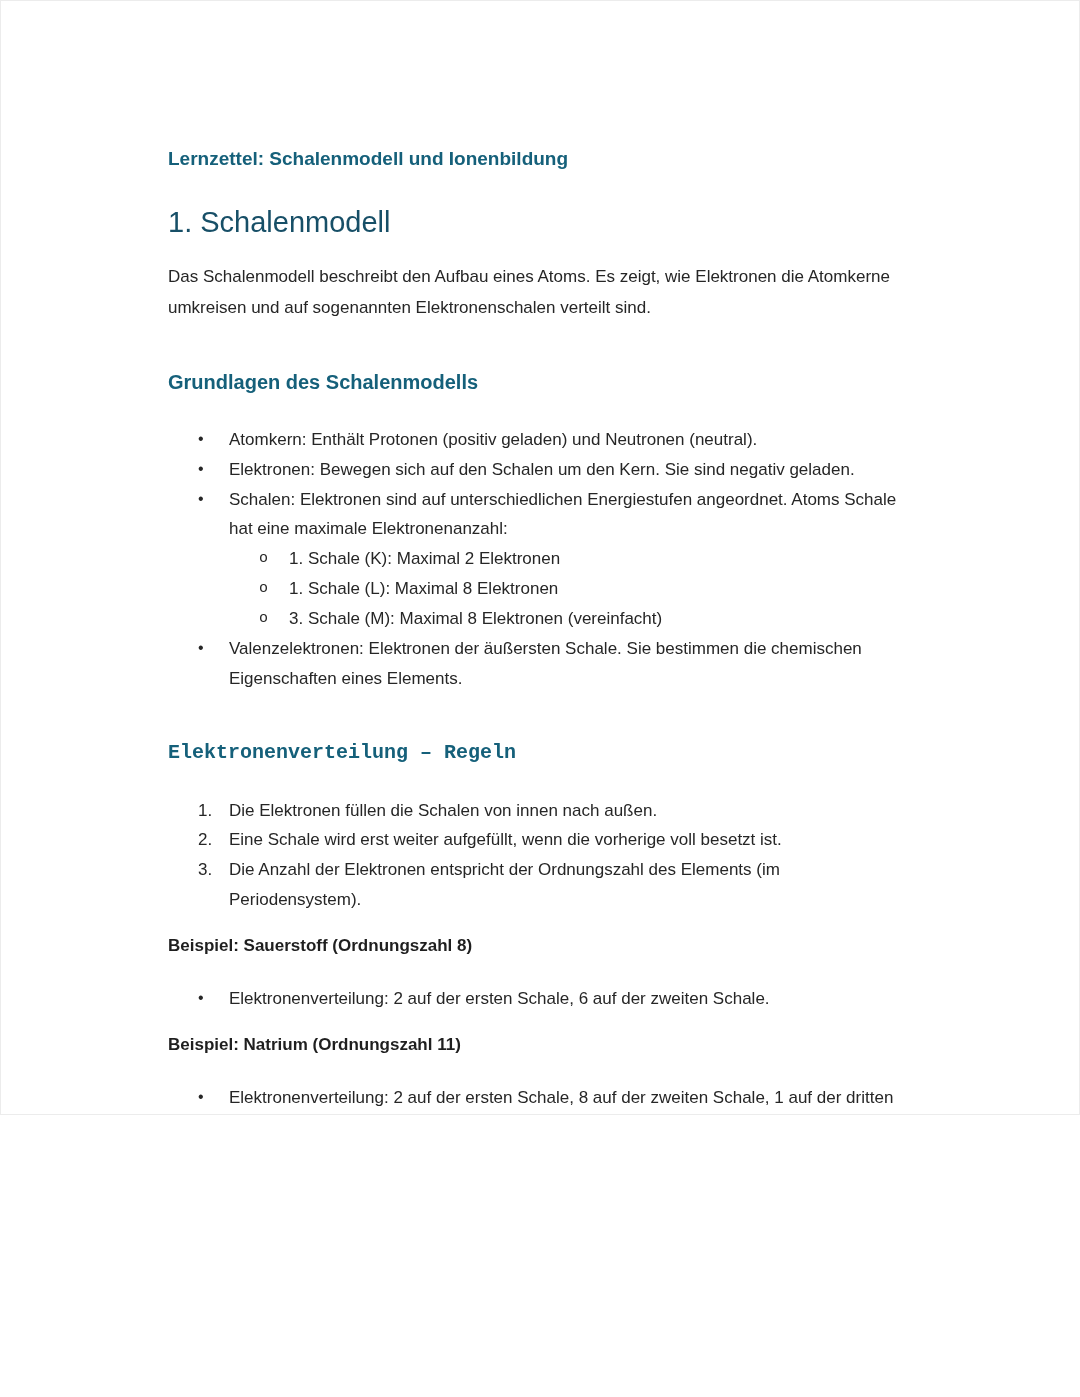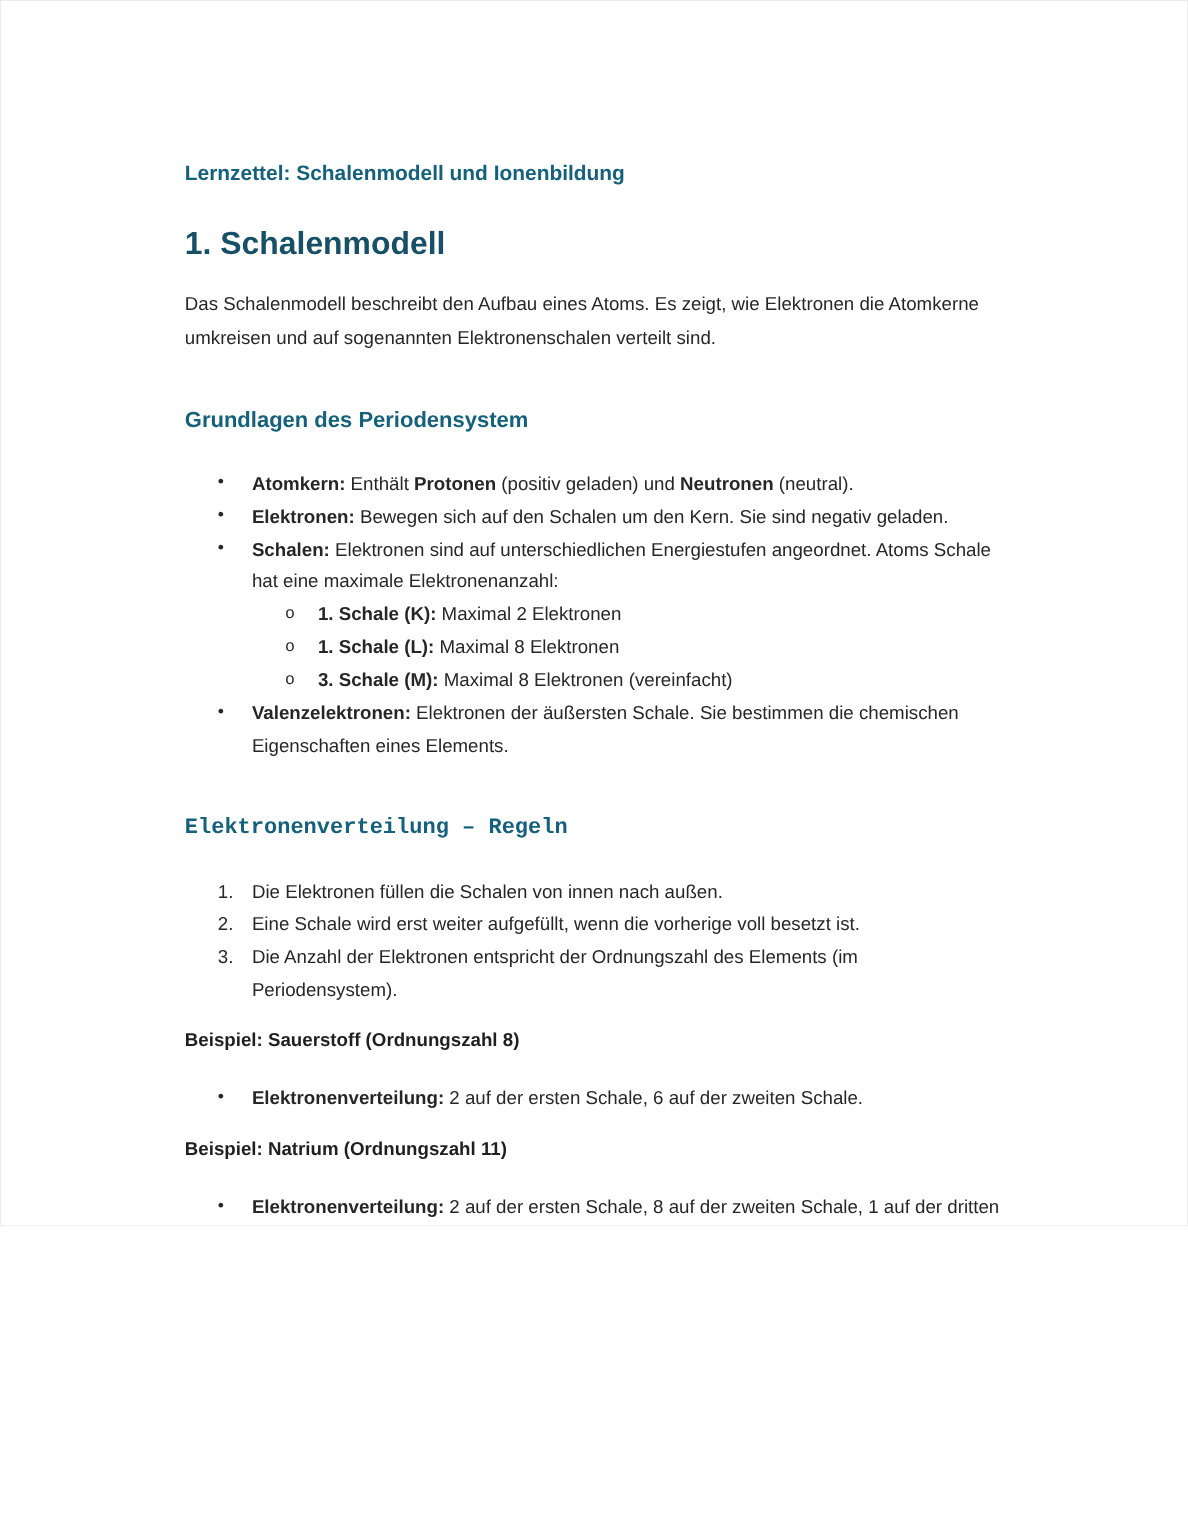--- a/index.html
+++ b/index.html
@@ -15,33 +15,33 @@
     height:1115px;
     box-sizing:border-box;
     background:var(--c-page_bg);
     border:1px solid #ececec;
     padding:146px 165px 0 167px;
     font-family:"Liberation Sans","DejaVu Sans",sans-serif;
     color:var(--c-body);
     overflow:hidden;
   }
   .content{width:746px;}
-  .b{font-weight:700;}
+  .b{font-weight:400;}
 
   .doc-title{
     margin:0 0 32px 0;
     font-size:19px;
     font-weight:700;
     color:var(--c-heading2);
     line-height:1.3;
   }
   .h1{
     margin:0 0 22px 0;
     font-size:29px;
-    font-weight:700;
+    font-weight:400;
     color:var(--c-heading1);
     line-height:1.25;
   }
   .body-text{
     margin:0 0 46px 0;
     font-size:17px;
     line-height:1.8;
   }
   .h2{
     margin:0 0 30px 0;
@@ -87,21 +87,21 @@
 
 <div class="page">
   <div class="content">
 
     <p class="doc-title">Lernzettel: Schalenmodell und Ionenbildung</p>
 
     <h1 class="h1">1. Schalenmodell</h1>
 
     <p class="body-text">Das Schalenmodell beschreibt den Aufbau eines Atoms. Es zeigt, wie Elektronen die Atomkerne umkreisen und auf sogenannten Elektronenschalen verteilt sind.</p>
 
-    <h2 class="h2">Grundlagen des Periodensystem</h2>
+    <h2 class="h2">Grundlagen des Schalenmodells</h2>
 
     <ul class="doc-list">
       <li class="li l1">
         <span class="marker marker-dot">•</span>
         <span class="txt"><span class="b">Atomkern:</span><span> Enthält </span><span class="b">Protonen</span><span> (positiv geladen) und </span><span class="b">Neutronen</span><span> (neutral).</span></span>
       </li>
       <li class="li l1">
         <span class="marker marker-dot">•</span>
         <span class="txt"><span class="b">Elektronen:</span><span> Bewegen sich auf den Schalen um den Kern. Sie sind negativ geladen.</span></span>
       </li>

